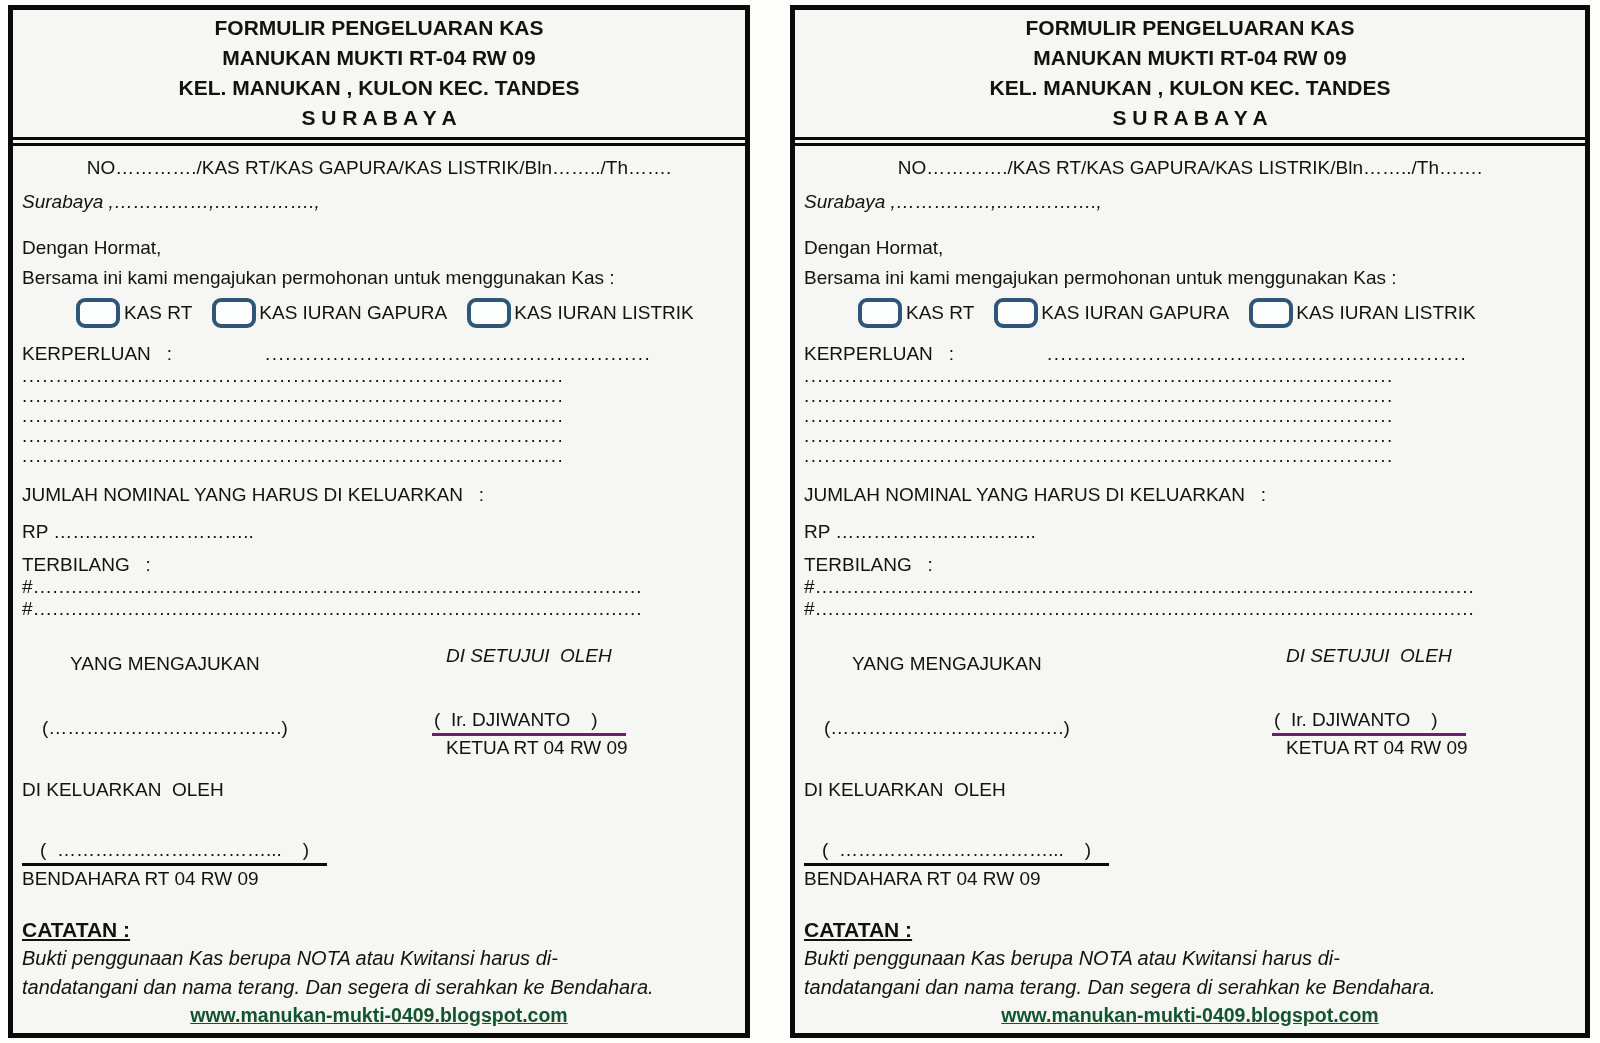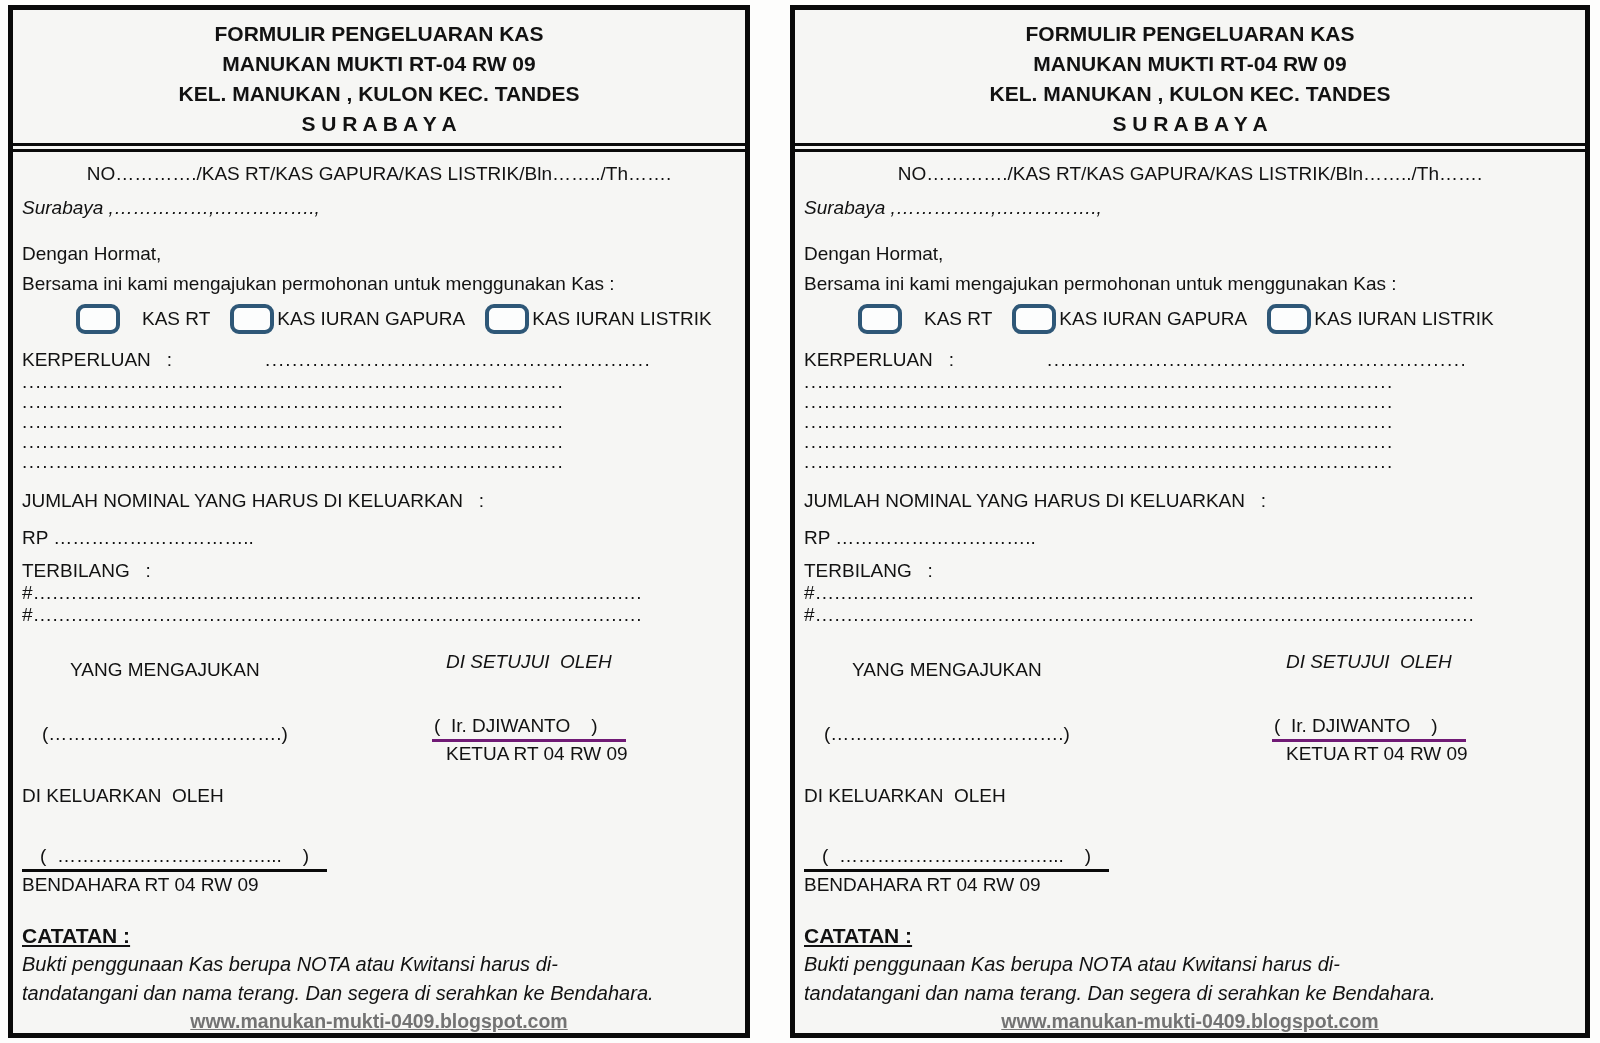--- a/index.html
+++ b/index.html
@@ -22,21 +22,21 @@
     background: #f6f6f4;
     flex: 0 0 auto;
   }
   .sheet .form:nth-of-type(2) { width: 800px; }
 
   .form-header {
     text-align: center;
     font-weight: bold;
     font-size: 21px;
     line-height: 30px;
-    padding: 9px 0 4px;
+    padding: 3px 0 4px;
     border-bottom: 9px double #0a0a0a;
   }
   .form-body {
     padding: 2px 9px 0;
     font-size: 19px;
   }
   .pre { white-space: pre; }
 
   .no-line   { margin-top: 8px;  text-align: center; line-height: 24px; }
   .date-line { margin-top: 10px; font-style: italic; line-height: 24px; }
@@ -50,21 +50,21 @@
     align-items: center;
     padding-left: 54px;
   }
   .cb-box {
     width: 44px; height: 30px;
     border: 4.5px solid #2e5777;
     border-radius: 9px;
     background: #fcfdfd;
     flex: 0 0 auto;
   }
-  .cb-label { margin-left: 22px; white-space: pre; }
+  .cb-label { margin-left: 4px; white-space: pre; }
   .cb-label.gap { margin-right: 20px; }
   .cb-tight { margin-left: 3px; }
 
   .clip { white-space: nowrap; overflow: hidden; }
   .keperluan-row { margin-top: 12px; display: flex; line-height: 24px; gap: 41px; }
   .kep-dots { margin-left: 52px; flex: 0 0 auto; width: 54%; letter-spacing: 1.5px; }
   .dotline  { line-height: 20px; width: 76%; letter-spacing: 1.5px; }
   .hashline { line-height: 22px; width: 87%; letter-spacing: 1px; }
 
   .jumlah    { margin-top: 16px; line-height: 26px; }
@@ -101,21 +101,21 @@
     margin-top: 24px;
     font-weight: bold;
     font-size: 21px;
     line-height: 28px;
     text-decoration: underline;
     white-space: pre;
   }
   .note { font-style: italic; font-size: 20px; line-height: 29px; }
   .link-row { text-align: center; line-height: 26px; }
   .blog-link {
-    color: #737373;
+    color: #14532d;
     text-decoration: underline;
     font-weight: 600;
     font-size: 19.5px;
     cursor: pointer;
     margin-top: 32px;
   }
 </style>
 </head>
 <body>
 

